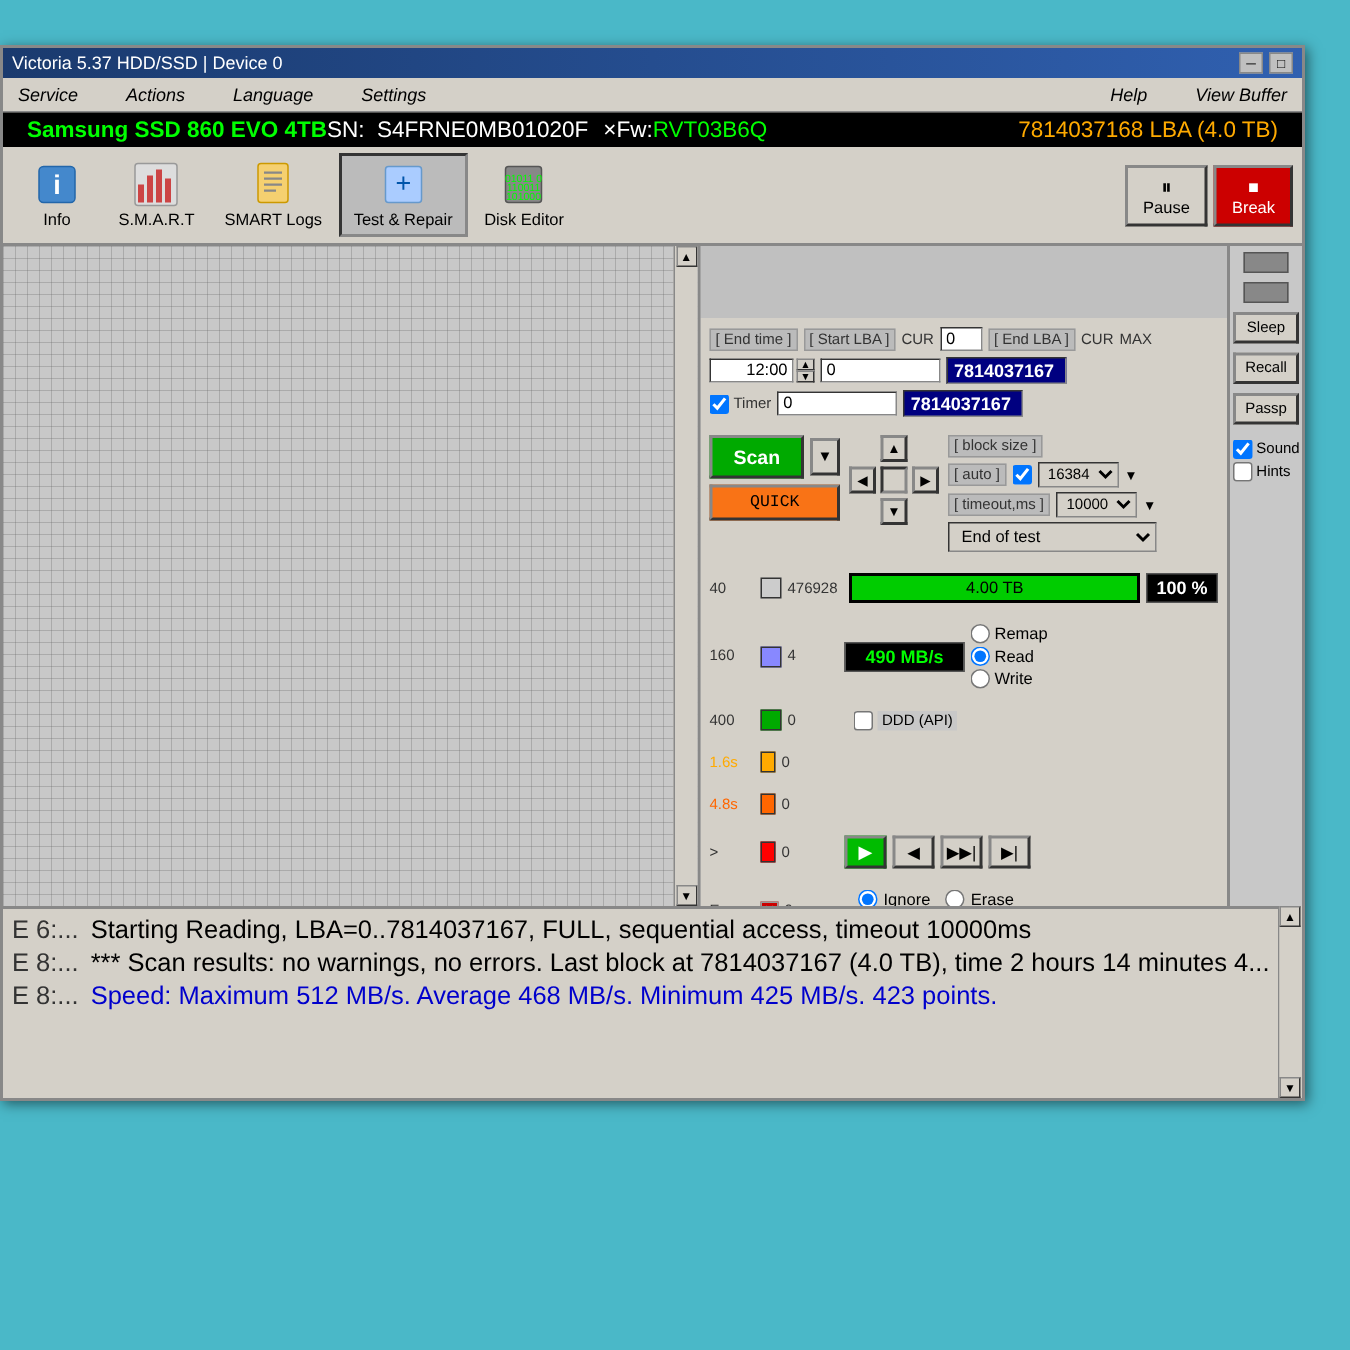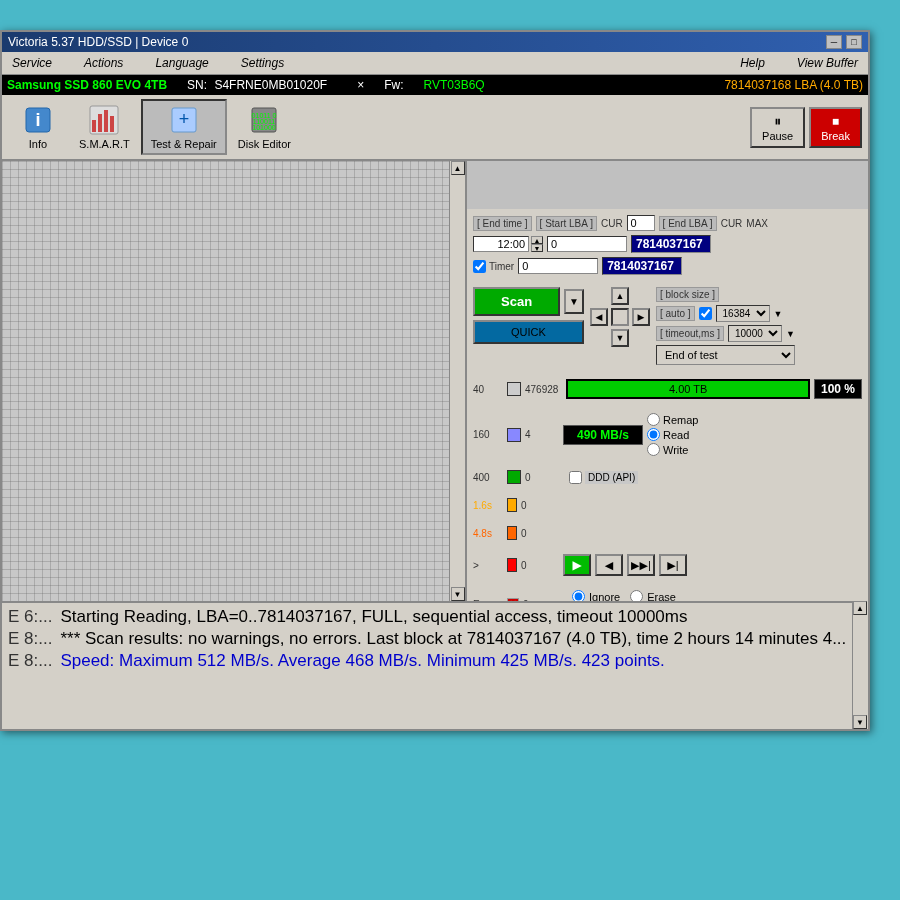--- a/index.html
+++ b/index.html
@@ -54,25 +54,24 @@
     }
     .menu-item {
       padding: 2px 6px;
       cursor: pointer;
       font-size: 12px;
       font-style: italic;
     }
     .device-bar {
       background: #000;
       color: #00ff00;
-      padding: 3px 5px;
-      display: flex;
-      align-items: center;
-      gap: 20px;
-      font-size: 12px;
+      padding: 3px 16px;
+      display: flex;
+      align-items: center;
+      font-size: 15px;
     }
     .device-bar .sn { color: white; }
     .device-bar .fw { color: #00ff00; }
     .device-bar .lba { color: #ffaa00; margin-left: auto; }
     .device-bar .close-x { color: white; margin-left: 10px; cursor: pointer; }
     .toolbar {
       background: #d4d0c8;
       display: flex;
       align-items: center;
       padding: 4px 6px;
@@ -218,38 +217,39 @@
     }
     .checkbox-row {
       display: flex;
       align-items: center;
       gap: 3px;
     }
     .scan-btn {
       background: #00aa00;
       color: white;
       border: 2px outset #888;
-      padding: 5px 26px;
+      padding: 5px 14px;
       cursor: pointer;
       font-weight: bold;
       font-size: 13px;
     }
     .scan-dropdown {
       background: #d4d0c8;
       border: 2px outset #888;
       padding: 5px 3px;
       cursor: pointer;
       font-size: 10px;
     }
     .quick-btn {
-      background: #0369a1;
+      background: #f97316;
       border: 2px outset #888;
       padding: 4px 14px;
       cursor: pointer;
       font-size: 11px;
+      font-family: Liberation Mono, monospace;
     }
     .nav-diamond {
       position: relative;
       width: 60px;
       height: 60px;
     }
     .nav-btn {
       position: absolute;
       width: 18px;
       height: 18px;
@@ -480,20 +480,32 @@
           <rect x="2" y="2" width="28" height="28" rx="2" fill="#dddddd" stroke="#999" stroke-width="1"></rect>
           <rect x="4" y="16" width="4" height="12" fill="#cc4444"></rect>
           <rect x="10" y="10" width="4" height="18" fill="#cc4444"></rect>
           <rect x="16" y="6" width="4" height="22" fill="#cc4444"></rect>
           <rect x="22" y="12" width="4" height="16" fill="#cc4444"></rect>
         </svg>
       </div>
       <span class="toolbar-label">S.M.A.R.T</span>
     </div>
 
+    <div class="toolbar-btn">
+      <div class="toolbar-icon">
+        <svg width="32" height="32" viewBox="0 0 32 32">
+          <rect x="6" y="2" width="20" height="26" rx="2" fill="#f5d070" stroke="#cc9900" stroke-width="1"></rect>
+          <line x1="10" y1="8" x2="22" y2="8" stroke="#888" stroke-width="1.5"></line>
+          <line x1="10" y1="12" x2="22" y2="12" stroke="#888" stroke-width="1.5"></line>
+          <line x1="10" y1="16" x2="22" y2="16" stroke="#888" stroke-width="1.5"></line>
+          <line x1="10" y1="20" x2="18" y2="20" stroke="#888" stroke-width="1.5"></line>
+        </svg>
+      </div>
+      <span class="toolbar-label">SMART Logs</span>
+    </div>
 
     <div class="toolbar-btn" style="border:2px inset #888;background:#bbb;">
       <div class="toolbar-icon">
         <svg width="32" height="32" viewBox="0 0 32 32">
           <rect x="4" y="4" width="24" height="24" rx="2" fill="#aaccff" stroke="#6699cc" stroke-width="1"></rect>
           <text x="16" y="21" text-anchor="middle" font-size="18" fill="#0055aa">+</text>
         </svg>
       </div>
       <span class="toolbar-label">Test &amp; Repair</span>
     </div>
@@ -715,20 +727,37 @@
         </div>
 
         <div class="row">
           <input type="checkbox" checked="" style="">
           <span>Grid</span>
           <div class="grid-label">00 001 00</div>
         </div>
       </div>
     </div>
 
+    <div class="right-panel">
+      <div style="width:30px;height:14px;background:#888;border:1px solid #555;"></div>
+      <div style="width:30px;height:14px;background:#888;border:1px solid #555;"></div>
+      <div class="right-btn">Sleep</div>
+      <div class="right-btn">Recall</div>
+      <div class="right-btn">Passp</div>
+      <div class="bottom-checkboxes">
+        <div class="checkbox-row">
+          <input type="checkbox" checked="" style="">
+          <span style="font-size:10px;">Sound</span>
+        </div>
+        <div class="checkbox-row">
+          <input type="checkbox" style="">
+          <span style="font-size:10px;">Hints</span>
+        </div>
+      </div>
+    </div>
   </div>
 
   <div style="position:relative;">
     <div class="log-area">
       <div class="log-row">
         <span class="log-prefix">E 6:...</span>
         <span class="log-text">Starting Reading, LBA=0..7814037167, FULL, sequential access, timeout 10000ms</span>
       </div>
       <div class="log-row">
         <span class="log-prefix">E 8:...</span>

